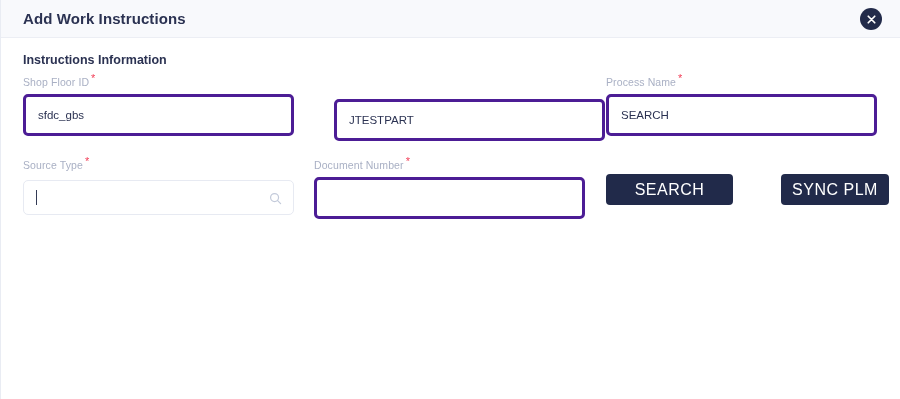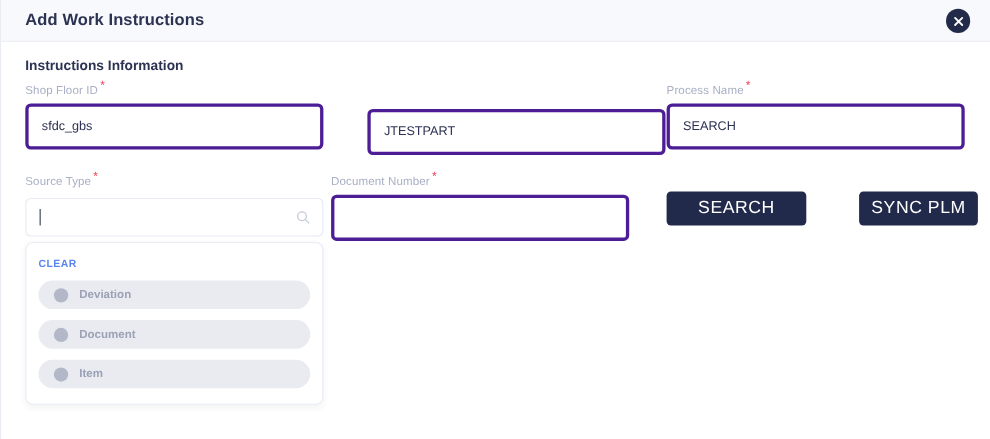--- a/index.html
+++ b/index.html
@@ -296,37 +296,22 @@
       <span class="caret"></span>
       <span class="search-icon">
         <svg width="13" height="13" viewBox="0 0 14 14">
           <circle cx="6" cy="6" r="4.3" fill="none" stroke="#c3cada" stroke-width="1.3"></circle>
           <path d="M9.3 9.3 L12.5 12.5" stroke="#c3cada" stroke-width="1.3" stroke-linecap="round"></path>
         </svg>
       </span>
     </div>
   </div>
 
-  <div class="dropdown">
-    <span class="clear-link">CLEAR</span>
-    <div class="opt">
-      <span class="opt-dot"></span>
-      <span class="opt-label">Deviation</span>
-    </div>
-    <div class="opt">
-      <span class="opt-dot"></span>
-      <span class="opt-label">Document</span>
-    </div>
-    <div class="opt">
-      <span class="opt-dot"></span>
-      <span class="opt-label">Item</span>
-    </div>
-  </div>
-
-  <div class="field" style="left:300px; top:159px;">
+
+  <div class="field" style="left:313px; top:159px;">
     <div class="field-label">
       <span>Document Number</span><span class="req">*</span>
     </div>
     <div class="input-box" style="margin-top:6px;">
       <span class="input-value"></span>
     </div>
   </div>
 
   <button class="btn" id="search-btn">SEARCH</button>
   <button class="btn" id="sync-btn">SYNC PLM</button>

